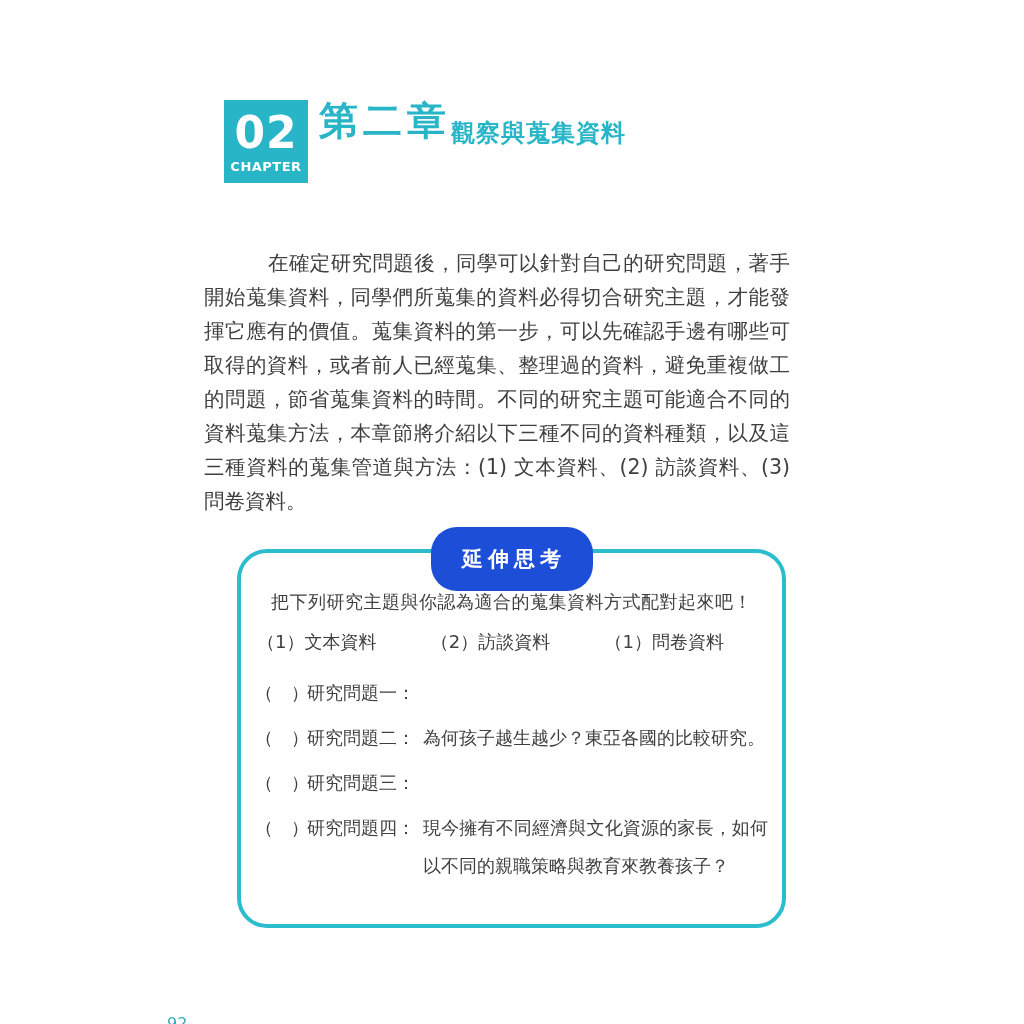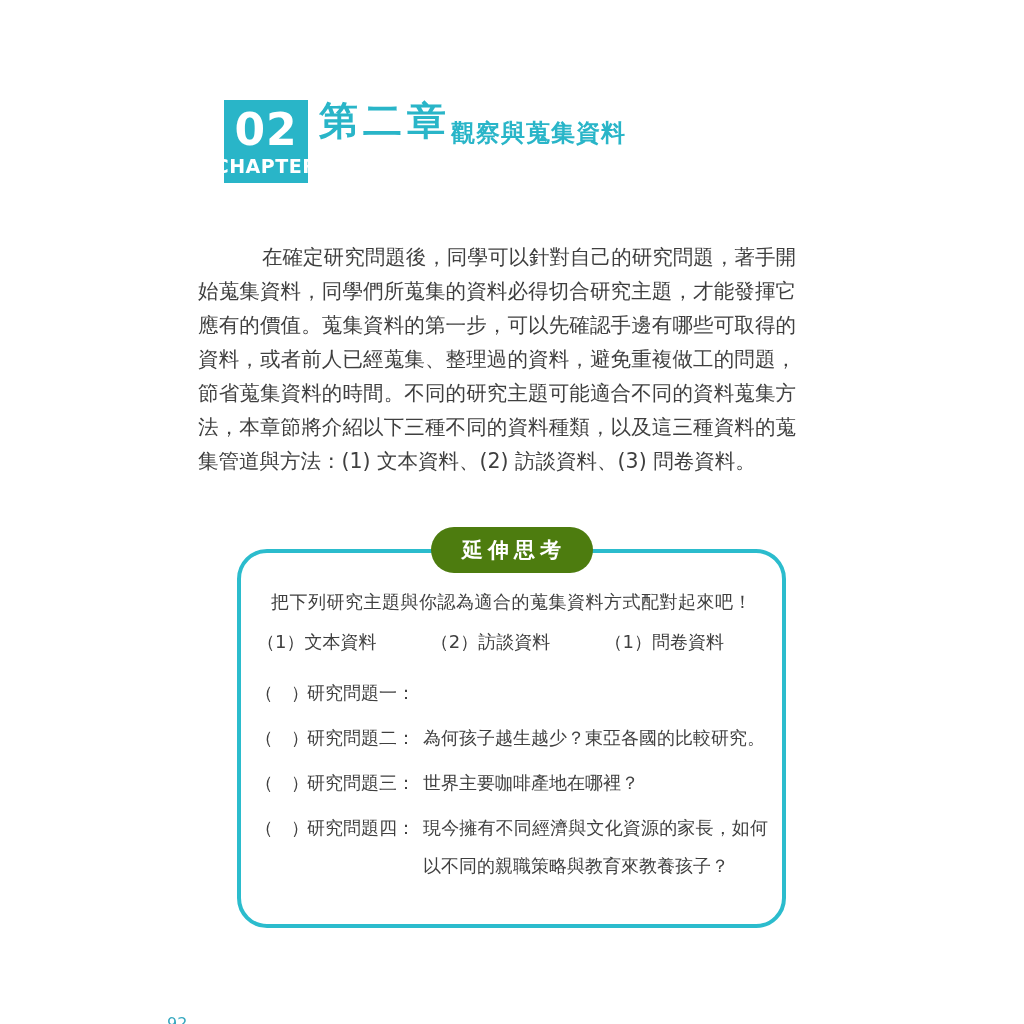--- a/index.html
+++ b/index.html
@@ -28,21 +28,21 @@
     display: flex; flex-direction: column;
     align-items: center; justify-content: center;
     flex: none;
     text-align: right;
   }
   .chapter-number {
     font-size: 44px; font-weight: bold; line-height: 1;
     letter-spacing: 1px;
   }
   .chapter-label {
-    font-size: 19px; font-weight: bold; letter-spacing: 0.5px;
+    font-size: 13px; font-weight: bold; letter-spacing: 0.5px;
     margin-top: 5px; line-height: 1;
   }
   .chapter-titles {
     margin-left: 11px;
     display: flex; justify-content: center;
     color: #29b5c8;
   }
   .chapter-title {
     font-size: 39px; font-weight: bold; line-height: 1.08;
     letter-spacing: 5px;
@@ -52,37 +52,37 @@
     letter-spacing: 1px; margin-top: 19px;
   }
 
   
   .body-text {
     position: absolute; left: 188px; top: 230px; width: 618px;
     font-size: 20.5px; line-height: 34px;
     text-align: justify;
     color: #3f3f3f;
   }
-  .body-text p { margin: 10px; text-indent: 64px; }
+  .body-text p { margin: 16px; text-indent: 64px; }
   .body-text p + p { margin-top: 3px; }
 
   
   .exercise-box {
     position: absolute; left: 237px; top: 549px;
     width: 549px; height: 379px;
     border: 4px solid #2bbccd;
     border-radius: 30px;
     box-sizing: border-box;
     background: #ffffff;
   }
   .exercise-badge {
     position: absolute; top: -26px; left: 50%;
     transform: translateX(-50%);
-    width: 162px; height: 46px;
-    background: #4d7c0f;
+    width: 162px; height: 64px;
+    background: #1d4ed8;
     border-radius: 26px;
     color: #ffffff;
     font-size: 21px; font-weight: bold;
     letter-spacing: 5px; text-indent: 5px;
     display: flex; align-items: center; justify-content: center;
     box-sizing: border-box;
   }
   .exercise-content {
     padding: 34px 14px 0 14px;
     font-size: 18px;
@@ -153,21 +153,20 @@
 
       <div class="question-row">
         <span class="q-blank">（　）</span>
         <span class="q-label">研究問題二：</span>
         <span class="q-text">為何孩子越生越少？東亞各國的比較研究。</span>
       </div>
 
       <div class="question-row">
         <span class="q-blank">（　）</span>
         <span class="q-label">研究問題三：</span>
-        <span class="q-text">世界主要咖啡產地在哪裡？</span>
       </div>
 
       <div class="question-row">
         <span class="q-blank">（　）</span>
         <span class="q-label">研究問題四：</span>
         <span class="q-text">現今擁有不同經濟與文化資源的家長，如何以不同的親職策略與教育來教養孩子？</span>
       </div>
     </div>
   </div>
 

